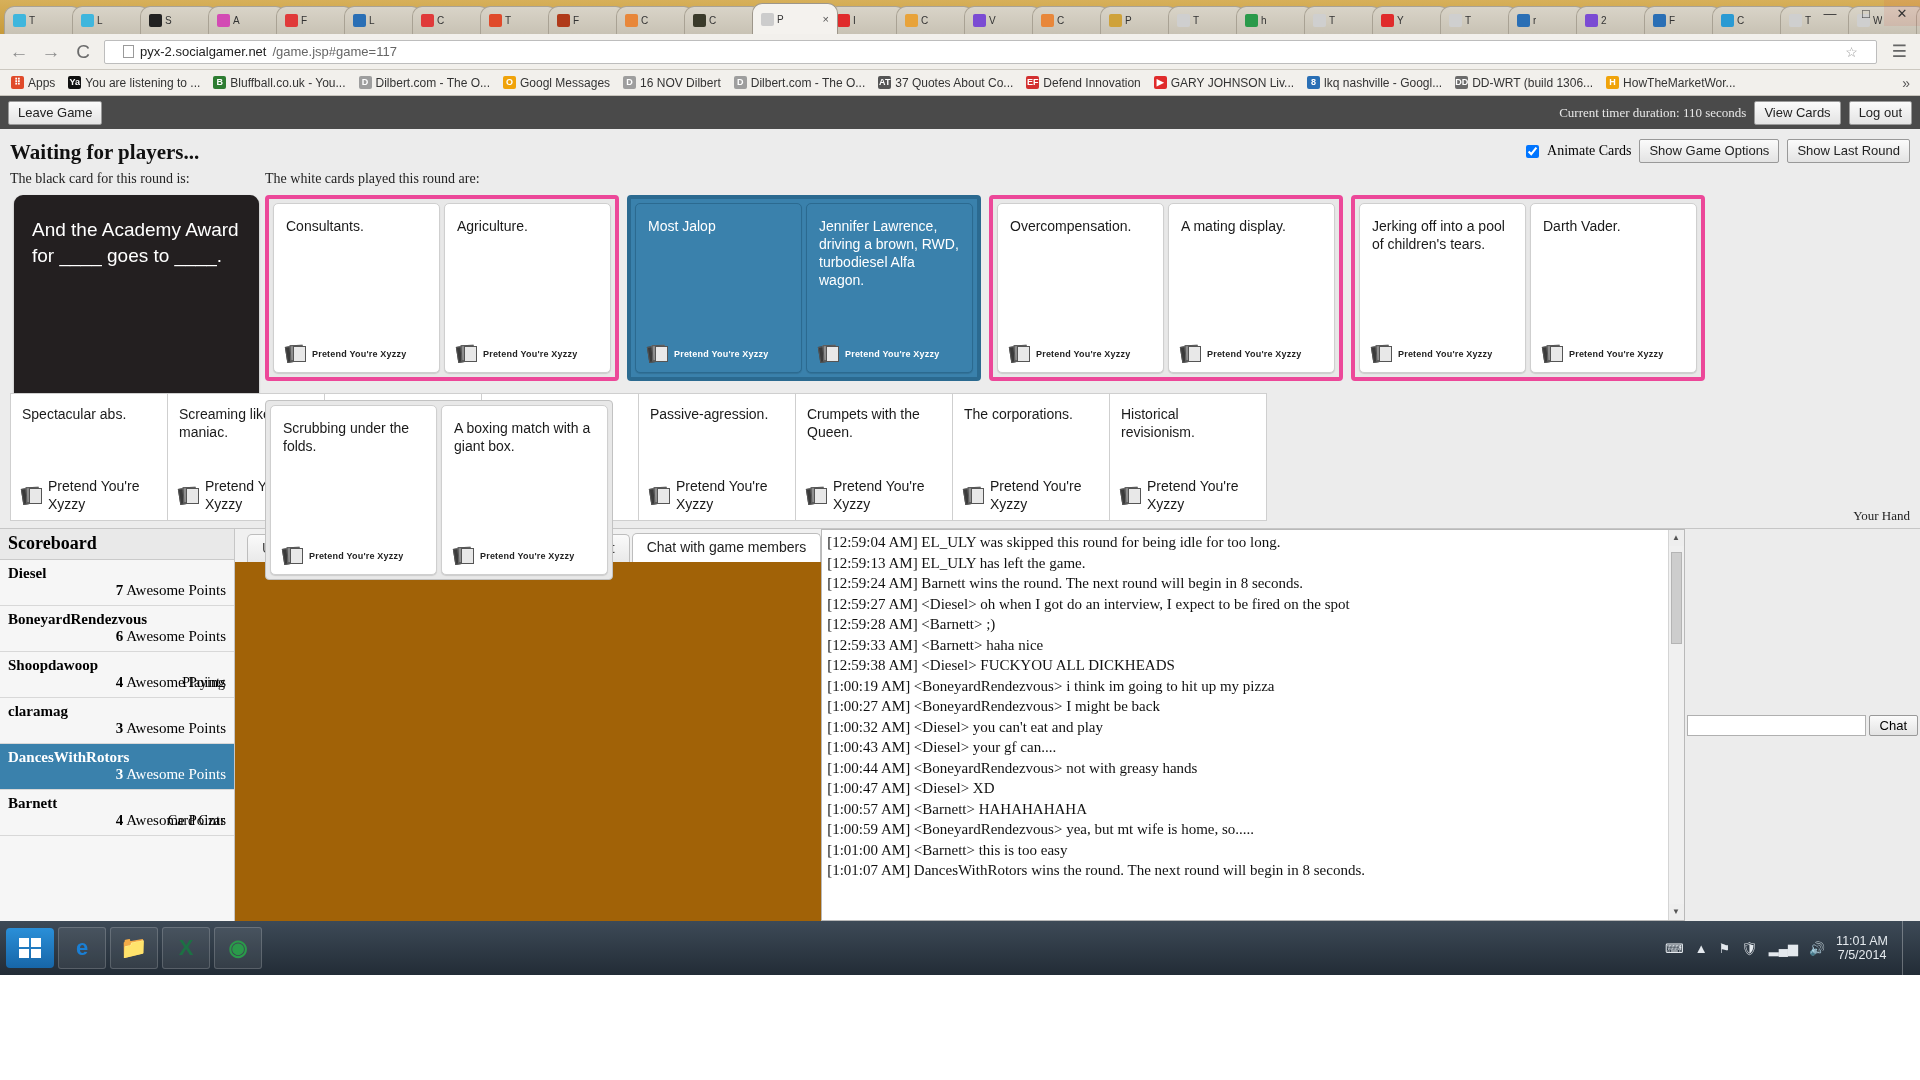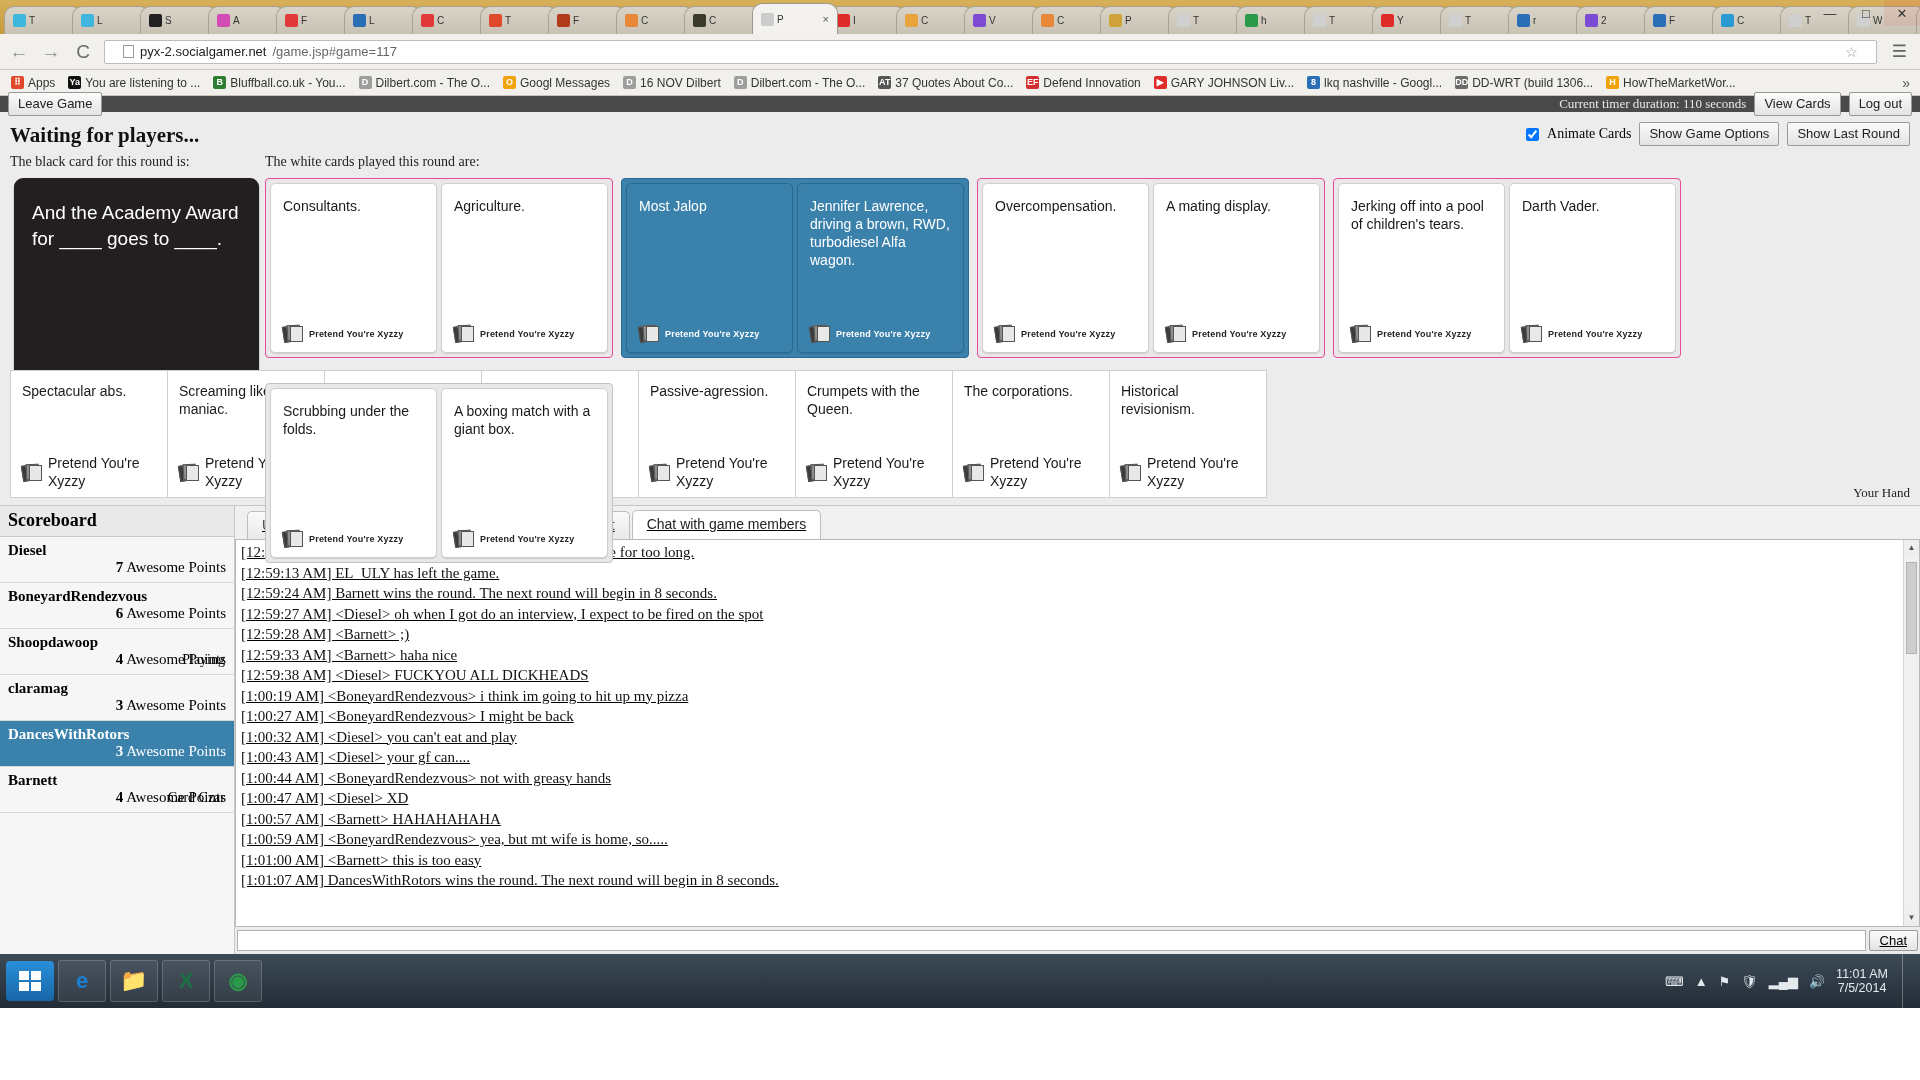--- a/index.html
+++ b/index.html
@@ -61,21 +61,21 @@
     font-family:"Liberation Sans",sans-serif; font-size:12px; color:#333;
   }
   .bm { display:flex; align-items:center; gap:4px; padding:2px 5px; white-space:nowrap; }
   .bmico { width:13px; height:13px; flex:0 0 13px; display:inline-block; border-radius:2px;
            font-size:9px; color:#fff; text-align:center; line-height:13px; font-weight:bold; }
   .bm-overflow { margin-left:auto; font-size:14px; color:#555; padding-right:4px;}
 
   
   .pyx { width:1920px; background:#ececec; }
   .gamebar {
-    height:16px; background:#4a4a4a; display:flex; align-items:center;
+    height:33px; background:#4a4a4a; display:flex; align-items:center;
     padding:0 8px; gap:8px;
   }
   .gamebar .right { margin-left:auto; display:flex; align-items:center; gap:8px; }
   .timertxt { color:#e8e8e8; font-size:13px; font-family:"Liberation Serif",serif; }
   .btn {
     font-family:"Liberation Sans",sans-serif; font-size:13px;
     background:linear-gradient(#fbfbfb,#e3e3e3);
     border:1px solid #999; border-radius:2px; padding:3px 9px; color:#222;
     line-height:16px; cursor:pointer;
   }
@@ -100,21 +100,21 @@
              font-family:"Liberation Sans",sans-serif; font-weight:bold; font-size:18px; }
   .picknum { width:21px; height:21px; border-radius:50%; background:#fff; color:#231f20;
              font-size:14px; display:flex; align-items:center; justify-content:center; }
   .logotxt { font-family:"Liberation Sans",sans-serif; font-weight:bold; font-size:11px; letter-spacing:1px;}
   .confirm { width:245px; margin-top:12px; padding:5px 0; text-align:center;
              font-family:"Liberation Sans",sans-serif; font-size:15px; color:#9b9b9b;
              background:linear-gradient(#f7f7f7,#e8e8e8); border:1px solid #b5b5b5; border-radius:3px; }
 
   .cardsarea { margin-left:255px; }
   .cardgroup { display:inline-flex; vertical-align:top; padding:4px;
-               border:1px solid #ec4899; background:#e8e8e8; border-radius:4px;
+               border:4px solid #ec4899; background:#e8e8e8; border-radius:4px;
                margin:0 8px 8px 0; gap:4px; }
   .cardgroup.sel { background:#3a81ac; border-color:#2b6a90; }
   .wcard {
     width:167px; height:170px; background:#fff; border:1px solid #cfcfcf; border-radius:5px;
     padding:13px 12px 8px 12px; position:relative;
     font-family:"Liberation Sans",sans-serif; font-size:14px; line-height:18px; color:#1a1a1a;
     box-shadow:0 1px 1px rgba(0,0,0,.12);
   }
   .wcard.blue { background:#3a81ac; color:#fff; border-color:#2b6a90; }
   .wfoot { position:absolute; left:12px; bottom:9px; display:flex; align-items:center; gap:5px; }
@@ -143,32 +143,32 @@
   .hcard {
     width:158px; height:128px; background:#fff; border:1px solid #cfcfcf;
     padding:11px 11px 6px 11px; position:relative;
     font-family:"Liberation Sans",sans-serif; font-size:14px; line-height:18px; color:#1a1a1a;
     margin-right:-1px;
   }
   .hfoot { position:absolute; left:11px; bottom:7px; display:flex; align-items:center; gap:5px; }
   .yourhand { position:absolute; right:10px; bottom:4px; font-size:13px; color:#222; }
 
   
-  .bottom { display:flex; height:449px; border-top:1px solid #c6c6c6; }
+  .bottom { display:flex; height:393px; border-top:1px solid #c6c6c6; }
   .scoreboard { width:235px; border-right:1px solid #c6c6c6; background:#f6f6f6; }
   .sbtitle { font-size:18px; font-weight:bold; padding:4px 8px 5px 8px; background:#e9e9e9;
              border-bottom:1px solid #cacaca; }
   .prow { padding:5px 8px 6px 8px; border-bottom:1px solid #d8d8d8; position:relative; }
   .prow.hl { background:#3a81ac; color:#fff; }
   .pname { font-weight:bold; font-size:15px; }
   .pscore { font-size:15px;text-align:right; }
   .pscore b { font-weight:bold; }
   .pstatus { position:absolute; right:9px; bottom:6px; font-size:14px; }
 
-  .chatpane { flex:1; display:flex; flex-direction:column; background:#a16207;text-decoration:underline; }
+  .chatpane { flex:1; display:flex; flex-direction:row; background:#a16207; }
   .tabs { display:flex; align-items:flex-end; height:33px; padding:5px 0 0 12px;
           background:#f0f0f0; gap:2px; }
   .ctab { font-family:"Liberation Sans",sans-serif; font-size:14px; color:#444;
           background:linear-gradient(#fafafa,#e9e9e9); border:1px solid #bdbdbd; border-bottom:none;
           border-radius:5px 5px 0 0; padding:5px 14px 6px 14px; }
   .ctab.active { background:#fff; color:#222; padding-bottom:7px; }
   .chatlog { flex:1; background:#fff; border:1px solid #b9b9b9; margin:0 0 0 0;
              overflow:hidden; position:relative; padding:2px 5px; }
   .cline { font-size:15px; line-height:20.5px; color:#111; white-space:nowrap; }
   .scrollbar { position:absolute; right:0; top:0; bottom:0; width:16px; background:#f0f0f0;

